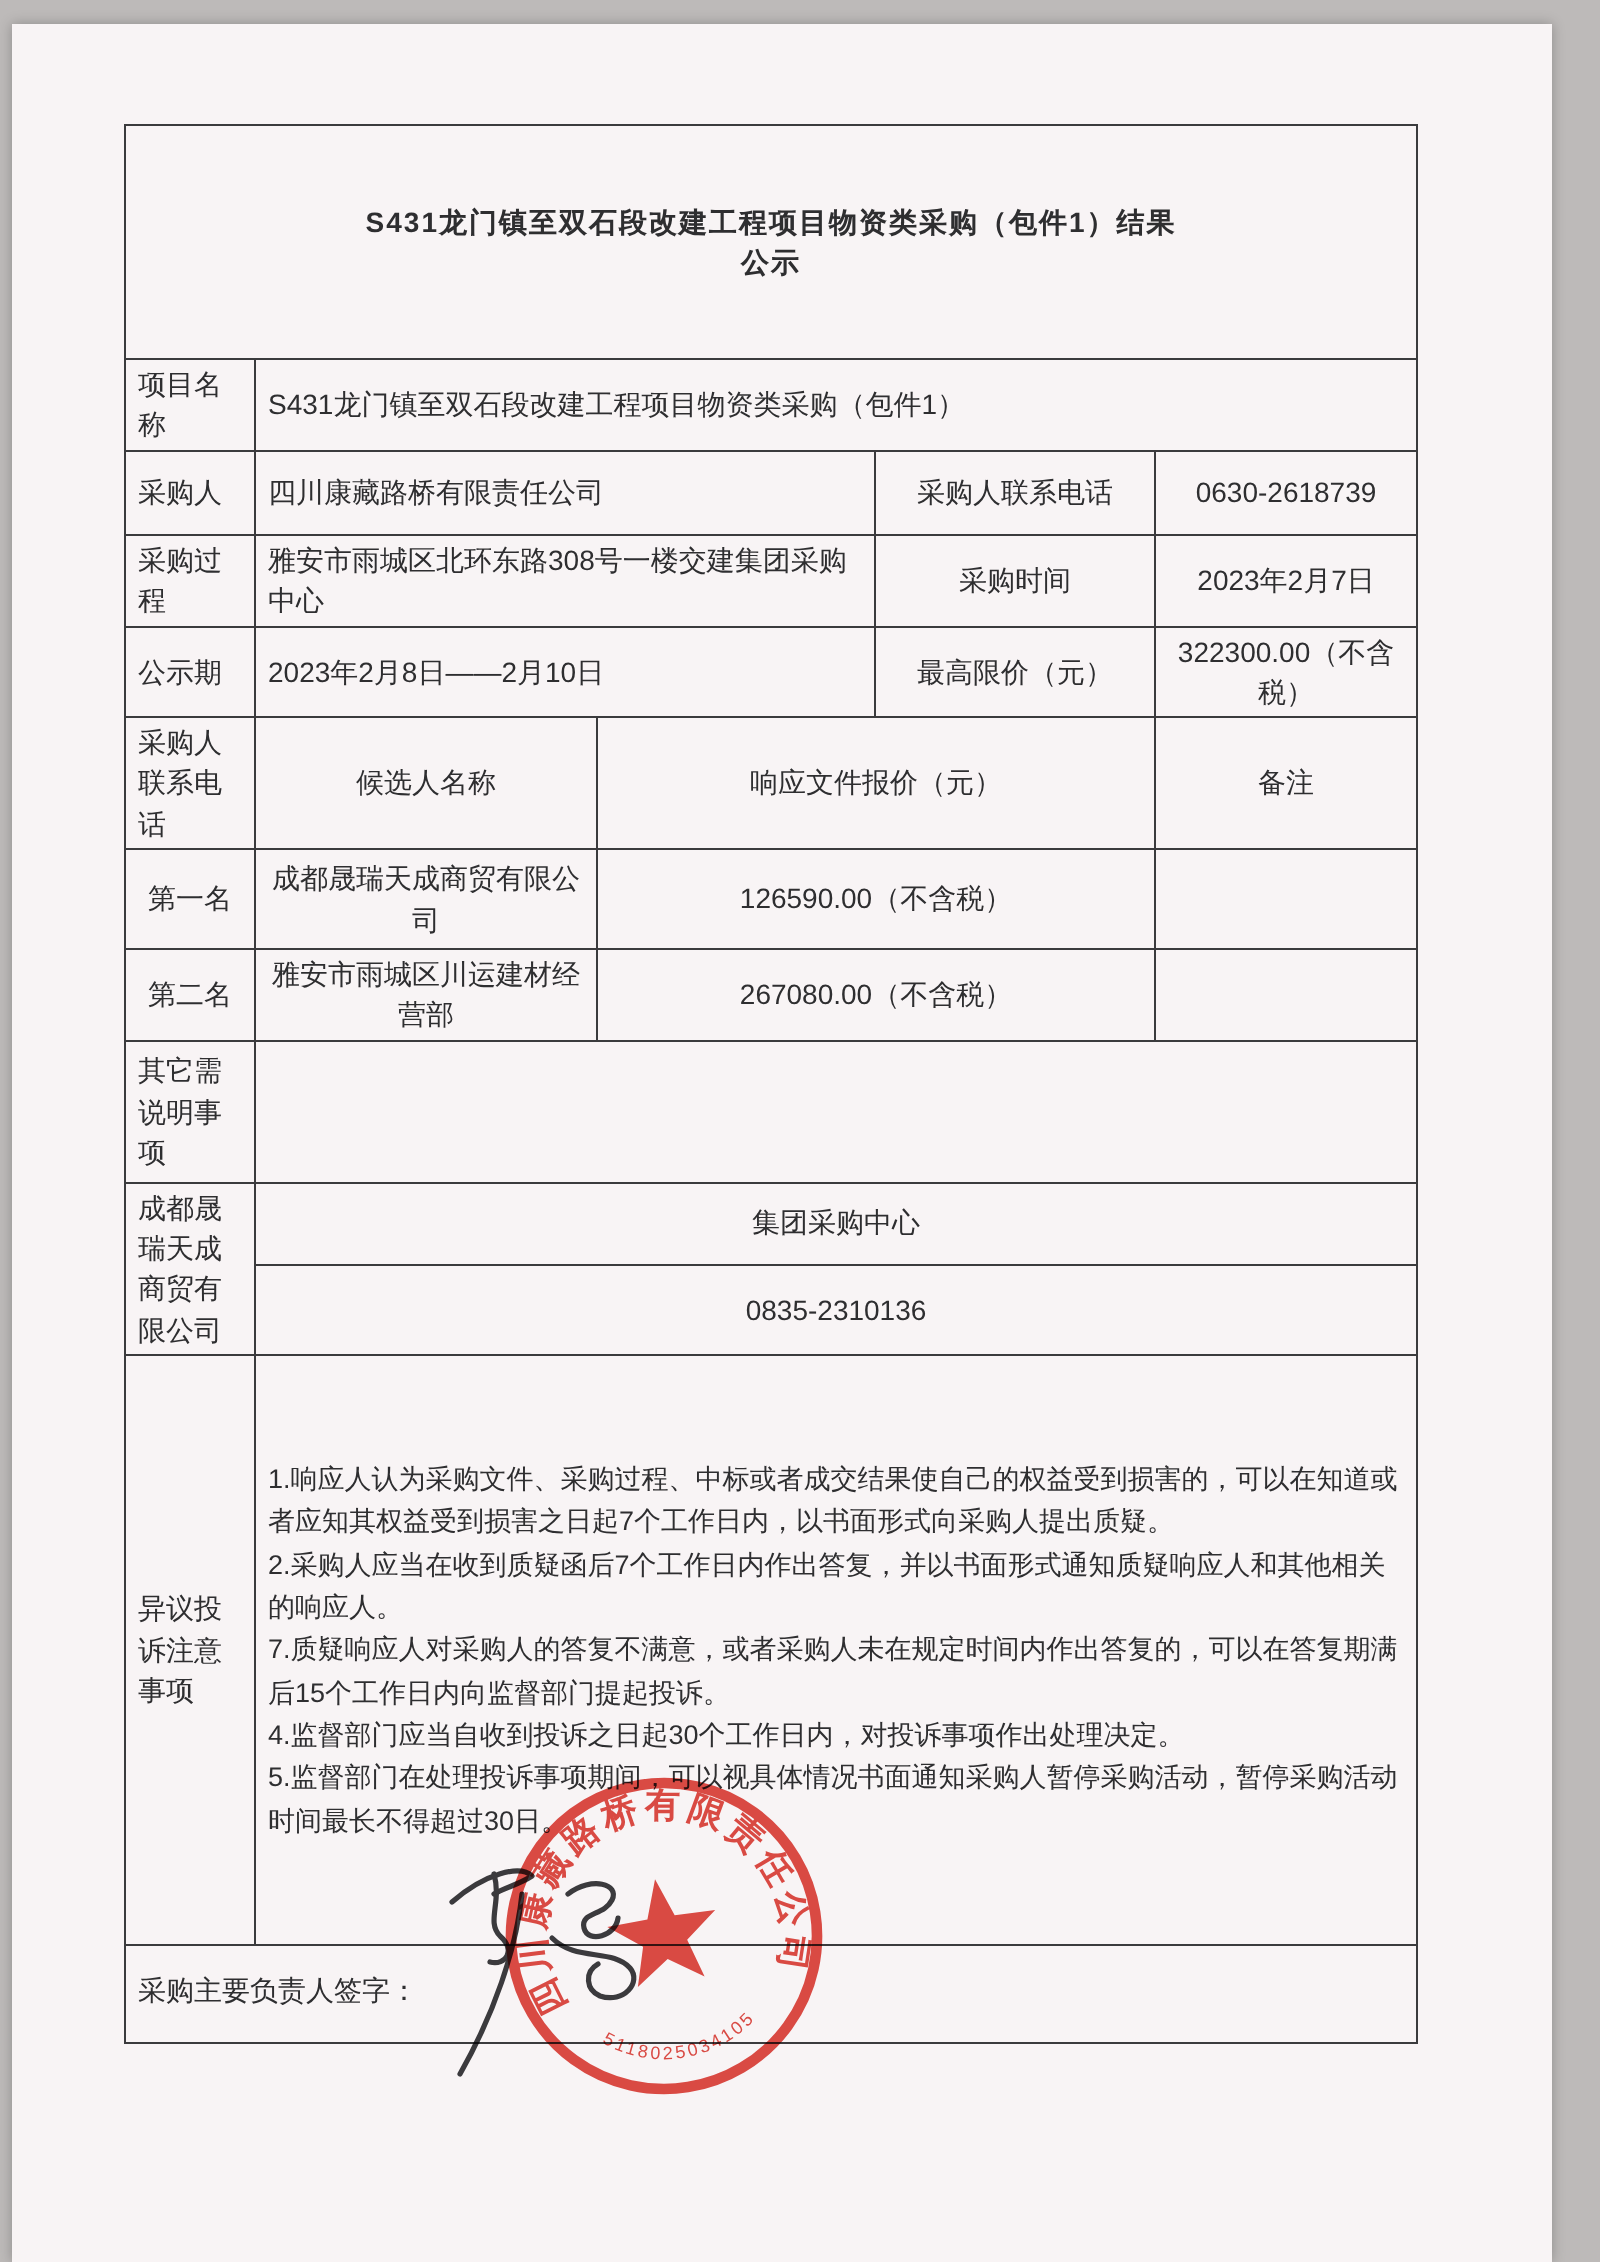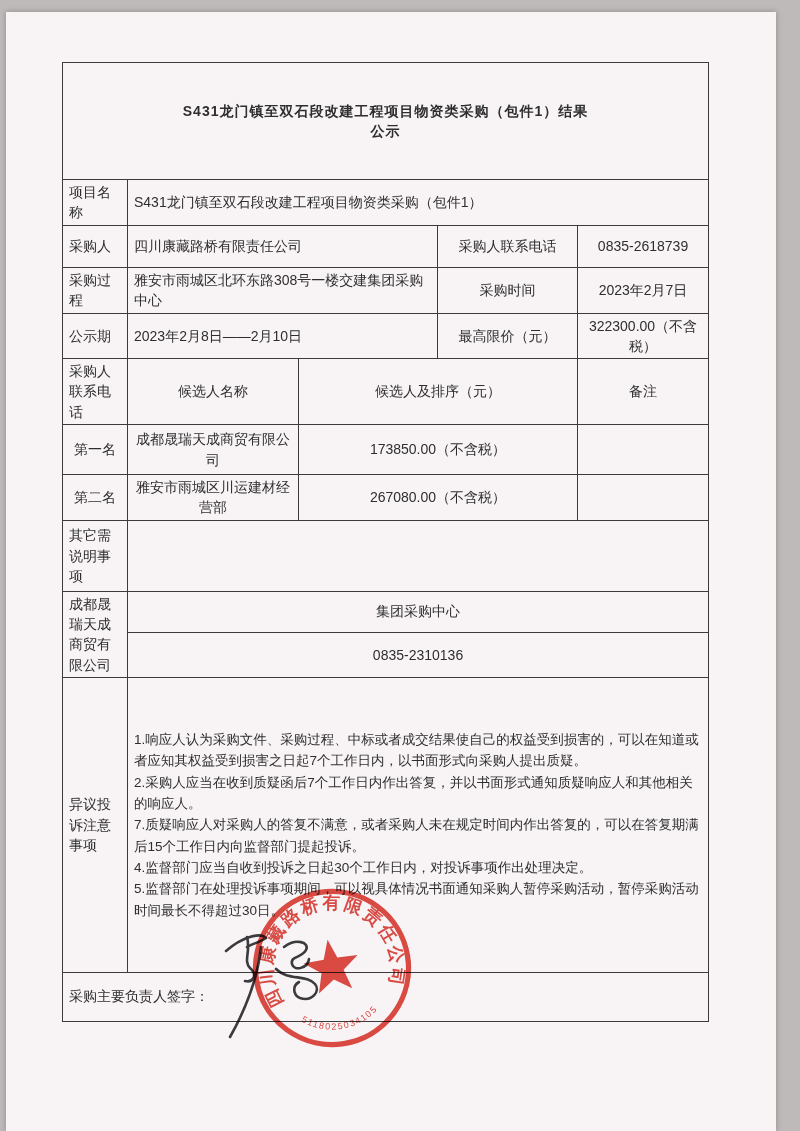--- a/index.html
+++ b/index.html
@@ -89,48 +89,48 @@
 
     <tr style="height:45px">
       <td class="lbl">项目名称</td>
       <td colspan="4" class="val">S431龙门镇至双石段改建工程项目物资类采购（包件1）</td>
     </tr>
 
     <tr style="height:42px">
       <td class="lbl">采购人</td>
       <td colspan="2" class="val">四川康藏路桥有限责任公司</td>
       <td class="ctr">采购人联系电话</td>
-      <td class="ctr c4">0835-2618739</td>
+      <td class="ctr c4">0630-2618739</td>
     </tr>
 
     <tr style="height:46px">
       <td class="lbl">采购过程</td>
       <td colspan="2" class="val">雅安市雨城区北环东路308号一楼交建集团采购中心</td>
       <td class="ctr">采购时间</td>
       <td class="ctr c4">2023年2月7日</td>
     </tr>
 
     <tr style="height:28px">
       <td class="lbl">公示期</td>
       <td colspan="2" class="val">2023年2月8日——2月10日</td>
       <td class="ctr">最高限价（元）</td>
       <td class="ctr c4">322300.00（不含税）</td>
     </tr>
 
     <tr style="height:47px">
       <td class="lbl">采购人联系电话</td>
       <td class="ctr">候选人名称</td>
-      <td colspan="2" class="ctr">候选人及排序（元）</td>
+      <td colspan="2" class="ctr">响应文件报价（元）</td>
       <td class="ctr">备注</td>
     </tr>
 
     <tr style="height:50px">
       <td class="ctr small">第一名</td>
       <td class="ctr small">成都晟瑞天成商贸有限公司</td>
-      <td colspan="2" class="ctr small">173850.00（不含税）</td>
+      <td colspan="2" class="ctr small">126590.00（不含税）</td>
       <td class="ctr small"></td>
     </tr>
 
     <tr style="height:45px">
       <td class="ctr small">第二名</td>
       <td class="ctr small">雅安市雨城区川运建材经营部</td>
       <td colspan="2" class="ctr small">267080.00（不含税）</td>
       <td class="ctr small"></td>
     </tr>
 

